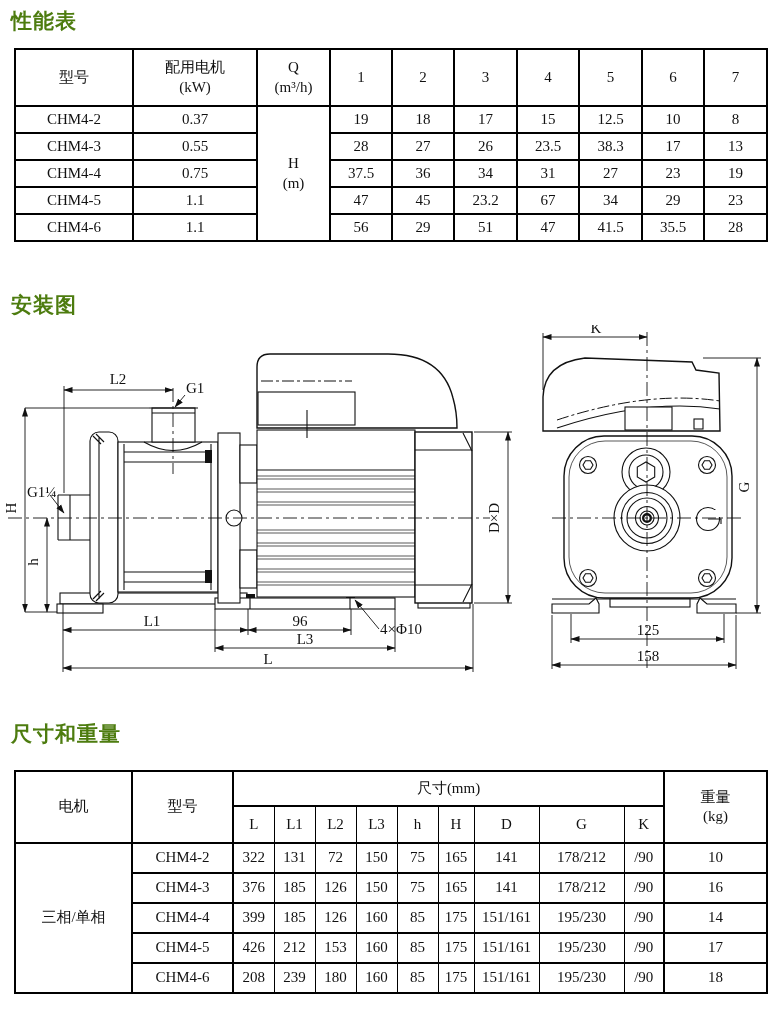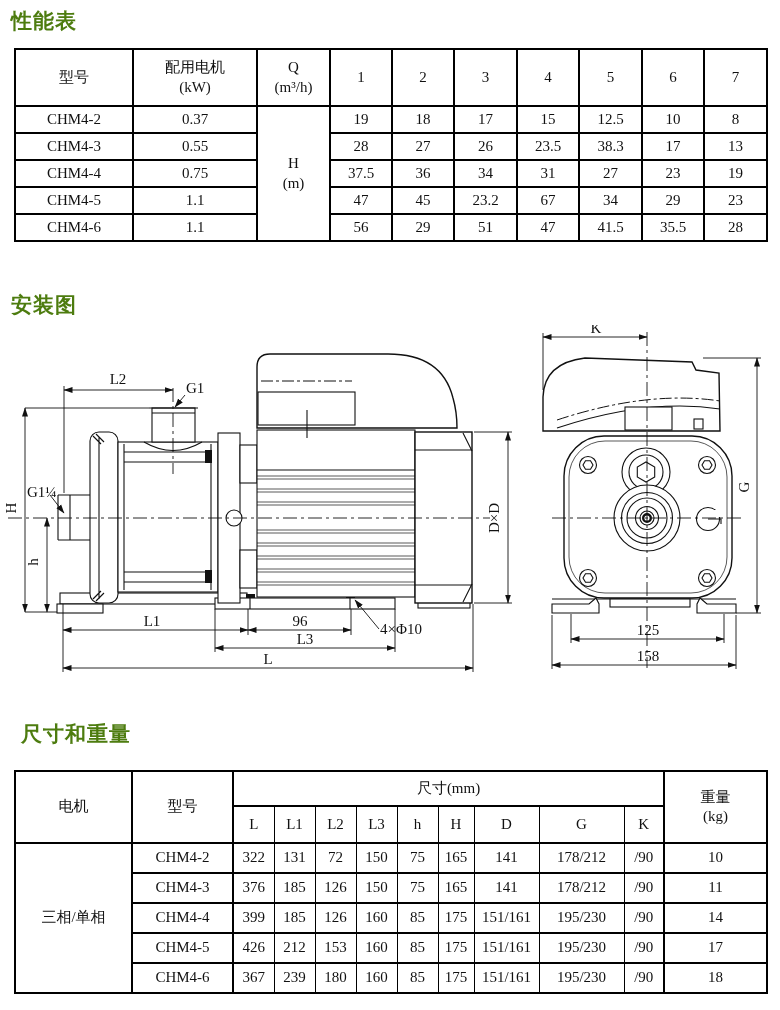--- a/index.html
+++ b/index.html
@@ -8,21 +8,21 @@
     background:#ffffff;color:#111;
     font-family:"Liberation Serif","DejaVu Serif",serif;
   }
   .sec-title{
     position:absolute;margin:0;left:11px;
     font-family:"Liberation Sans","DejaVu Sans",sans-serif;
     font-weight:bold;font-size:21px;color:#4d7c0f;letter-spacing:1px;
   }
   #title-perf{top:7px;}
   #title-install{top:291px;}
-  #title-dims{top:720px;margin-left:10px;}
+  #title-dims{top:720px;}
   table{
     position:absolute;left:14px;border-collapse:collapse;table-layout:fixed;
     width:752px;background:#fff;
   }
   #perf-table{top:48px;}
   #dims-table{top:770px;}
   th,td{
     border:2px solid #000;text-align:center;vertical-align:middle;
     font-weight:normal;font-size:15px;line-height:1.3;padding:0;overflow:hidden;
     font-family:"Liberation Serif","DejaVu Serif",serif;
@@ -364,21 +364,21 @@
       <td>CHM4-3</td>
       <td class="thin">376</td>
       <td class="thin">185</td>
       <td class="thin">126</td>
       <td class="thin">150</td>
       <td class="thin">75</td>
       <td class="thin">165</td>
       <td class="thin">141</td>
       <td class="thin">178/212</td>
       <td class="thin">/90</td>
-      <td>11</td>
+      <td>16</td>
     </tr>
     <tr class="r30">
       <td>CHM4-4</td>
       <td class="thin">399</td>
       <td class="thin">185</td>
       <td class="thin">126</td>
       <td class="thin">160</td>
       <td class="thin">85</td>
       <td class="thin">175</td>
       <td class="thin">151/161</td>
@@ -394,21 +394,21 @@
       <td class="thin">160</td>
       <td class="thin">85</td>
       <td class="thin">175</td>
       <td class="thin">151/161</td>
       <td class="thin">195/230</td>
       <td class="thin">/90</td>
       <td>17</td>
     </tr>
     <tr class="r30">
       <td>CHM4-6</td>
-      <td class="thin">367</td>
+      <td class="thin">208</td>
       <td class="thin">239</td>
       <td class="thin">180</td>
       <td class="thin">160</td>
       <td class="thin">85</td>
       <td class="thin">175</td>
       <td class="thin">151/161</td>
       <td class="thin">195/230</td>
       <td class="thin">/90</td>
       <td>18</td>
     </tr>

